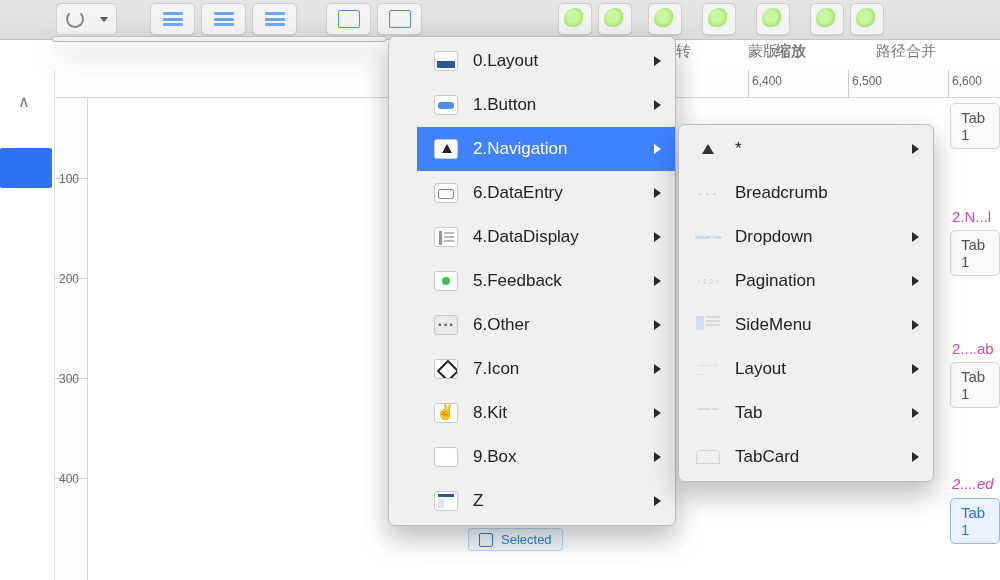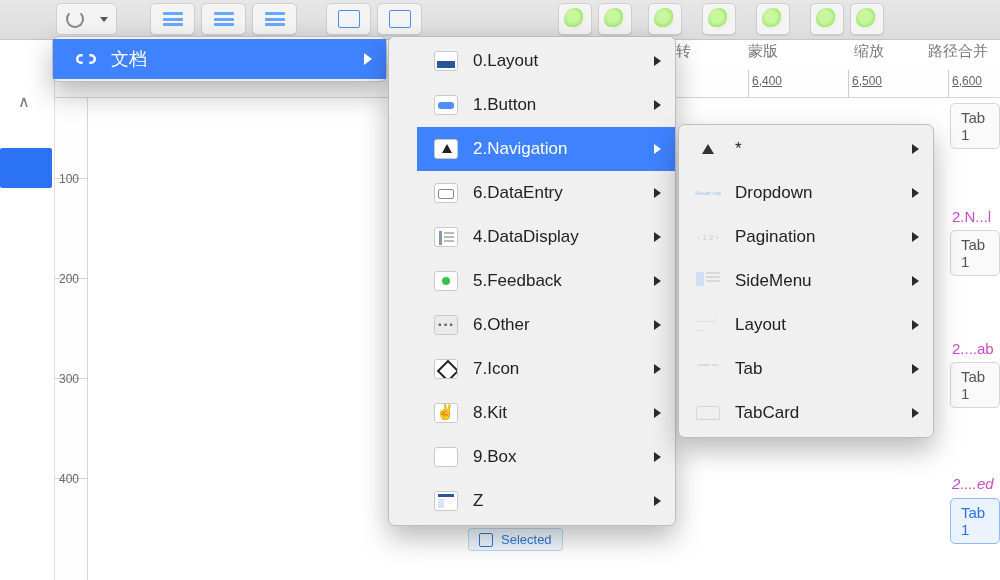--- a/index.html
+++ b/index.html
@@ -43,21 +43,21 @@
 .chev-right.small{border-top-width:5px;border-bottom-width:5px;border-left-width:7px;}
 
 
 .left-strip{position:absolute;left:0;top:70px;width:55px;height:510px;border-right:1px solid #e0e0e0;}
 .left-blue{position:absolute;left:0;top:148px;width:52px;height:40px;background:#2c72f5;border-radius:2px;}
 .left-toggle{position:absolute;left:18px;top:92px;color:#777;font-size:16px;}
 
 
 .ruler-h{position:absolute;left:55px;top:70px;right:0;height:28px;border-bottom:1px solid #d7d7d7;background:#fefefe;}
 .ruler-tick{position:absolute;top:0;height:28px;font-size:12px;color:#666;}
-.ruler-tick .num{position:absolute;top:4px;left:4px;text-decoration:underline;}
+.ruler-tick .num{position:absolute;top:4px;left:4px;}
 .ruler-tick::before{content:"";position:absolute;left:0;top:0;width:1px;height:28px;background:#ccc;}
 .ruler-v{position:absolute;left:55px;top:98px;width:33px;bottom:0;border-right:1px solid #d7d7d7;background:#fefefe;}
 .rv-tick{position:absolute;left:0;width:33px;font-size:12px;color:#666;}
 .rv-tick::before{content:"";position:absolute;left:0;top:0;width:33px;height:1px;background:#d3d3d3;}
 .rv-tick .num{writing-mode:horizontal-tb;position:absolute;left:4px;top:-6px;}
 
 
 .selected-tag{position:absolute;left:468px;top:528px;display:flex;align-items:center;gap:8px;
   padding:3px 10px;border:1px solid #bcd9f2;border-radius:3px;background:#f1f8ff;font-size:13px;color:#2b7bd6;justify-content:center;}
 .sel-icon{width:14px;height:14px;border:1.5px solid #2b7bd6;border-radius:2px;}
@@ -189,22 +189,22 @@
     <div class="tb-btn small">
         <span class="glyph-green"></span>
       </div>
     <div class="tb-btn small">
         <span class="glyph-green"></span>
       </div>
   </div>
 </div>
 <div class="tb-label" style="left:676px;">转</div>
 <div class="tb-label" style="left:735px;margin-left:13px;">蒙版</div>
-<div class="tb-label" style="left:854px;">缩放</div>
-<div class="tb-label" style="left:928px;">路径合并</div>
+<div class="tb-label" style="left:776px;font-weight:bold;">缩放</div>
+<div class="tb-label" style="left:876px;">路径合并</div>
 
 <div class="left-strip"></div>
 <div class="left-toggle">∧</div>
 <div class="left-blue"></div>
 
 <div class="ruler-h">
   <div class="ruler-tick" style="left:693px;">
       <span class="num">6,400</span>
     </div>
   <div class="ruler-tick" style="left:793px;">
@@ -236,29 +236,20 @@
 <div class="tab-chip" style="left:950px;top:362px;">Tab 1</div>
 <div class="bc" style="left:952px;top:475px;font-style:italic;">2....ed</div>
 <div class="tab-chip blue" style="left:950px;top:498px;">Tab 1</div>
 
 <div class="selected-tag">
   <span class="sel-icon"></span>
   <span>Selected</span>
 </div>
 
 <div class="menu level1">
-  <div class="mi active">
-    <span class="ico loop-ico">
-      <svg viewBox="0 0 24 16" width="20" height="14">
-          <path d="M6 2a6 6 0 100 12h2v-3H6a3 3 0 110-6h2V2H6zm12 0h-2v3h2a3 3 0 110 6h-2v3h2a6 6 0 100-12z" fill="#fff"></path>
-        </svg>
-    </span>
-    <span>文档</span>
-    <span class="arrow chev-right white"></span>
-  </div>
 </div>
 
 <div class="menu level2">
   <div class="mi">
     <span class="ico">
         <span class="thumb layout"></span>
       </span>
     <span>0.Layout</span>
     <span class="arrow chev-right small"></span>
   </div>
@@ -337,20 +328,26 @@
 <div class="menu level3">
   <div class="mi">
     <span class="ico">
         <span class="mini star"></span>
       </span>
     <span>*</span>
     <span class="arrow chev-right small"></span>
   </div>
   <div class="mi">
     <span class="ico">
+        <span class="mini dots"></span>
+      </span>
+    <span>Breadcrumb</span>
+  </div>
+  <div class="mi">
+    <span class="ico">
         <span class="mini hover"></span>
       </span>
     <span>Dropdown</span>
     <span class="arrow chev-right small"></span>
   </div>
   <div class="mi">
     <span class="ico">
         <span class="mini pag"></span>
       </span>
     <span>Pagination</span>

